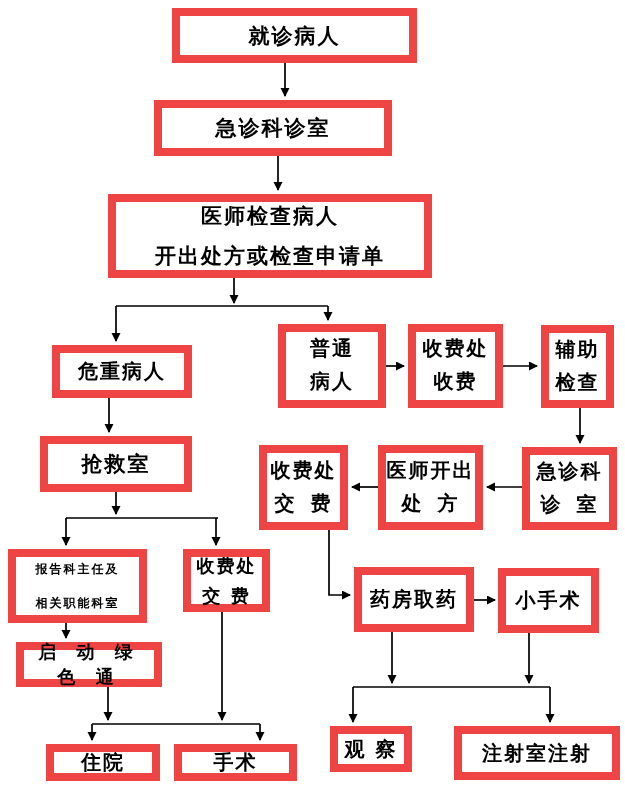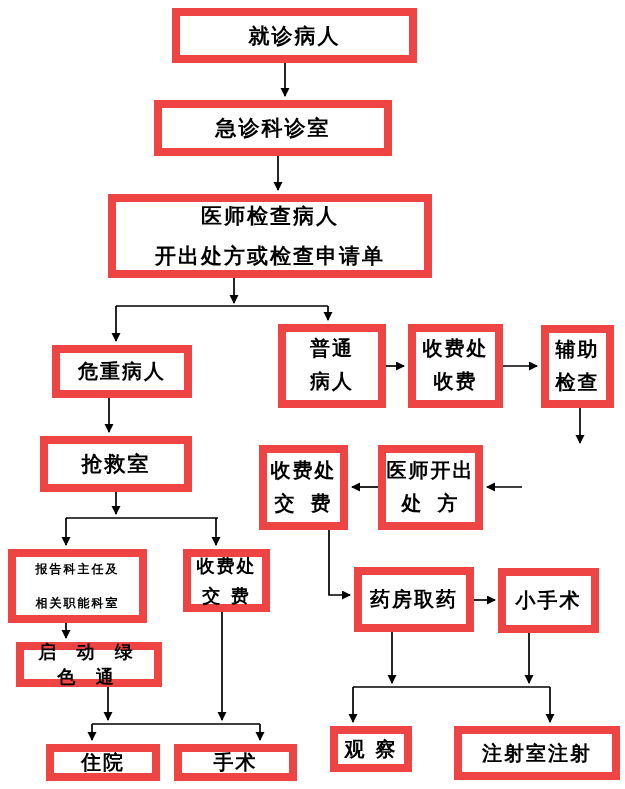--- a/index.html
+++ b/index.html
@@ -100,20 +100,22 @@
 检查</div>
 
   <div class="node big" style="left:40px;top:436px;width:152px;height:56px">抢救室</div>
 
   <div class="node two" style="left:259px;top:445px;width:89px;height:85px">收费处
 交 费</div>
 
   <div class="node two" style="left:378px;top:445px;width:105px;height:85px">医师开出
 处 方</div>
 
+  <div class="node two" style="left:522px;top:447px;width:95px;height:83px">急诊科
+诊 室</div>
 
   <div class="node mid-line" style="left:8px;top:549px;width:139px;height:74px">报告科主任及
 相关职能科室</div>
 
   <div class="node small-line" style="left:183px;top:549px;width:87px;height:63px;font-size:18px">收费处
 交 费</div>
 
   <div class="node spread" style="left:16px;top:642px;width:146px;height:45px">启 动 绿 色 通</div>
 
   <div class="node" style="left:354px;top:567px;width:120px;height:65px">药房取药</div>

